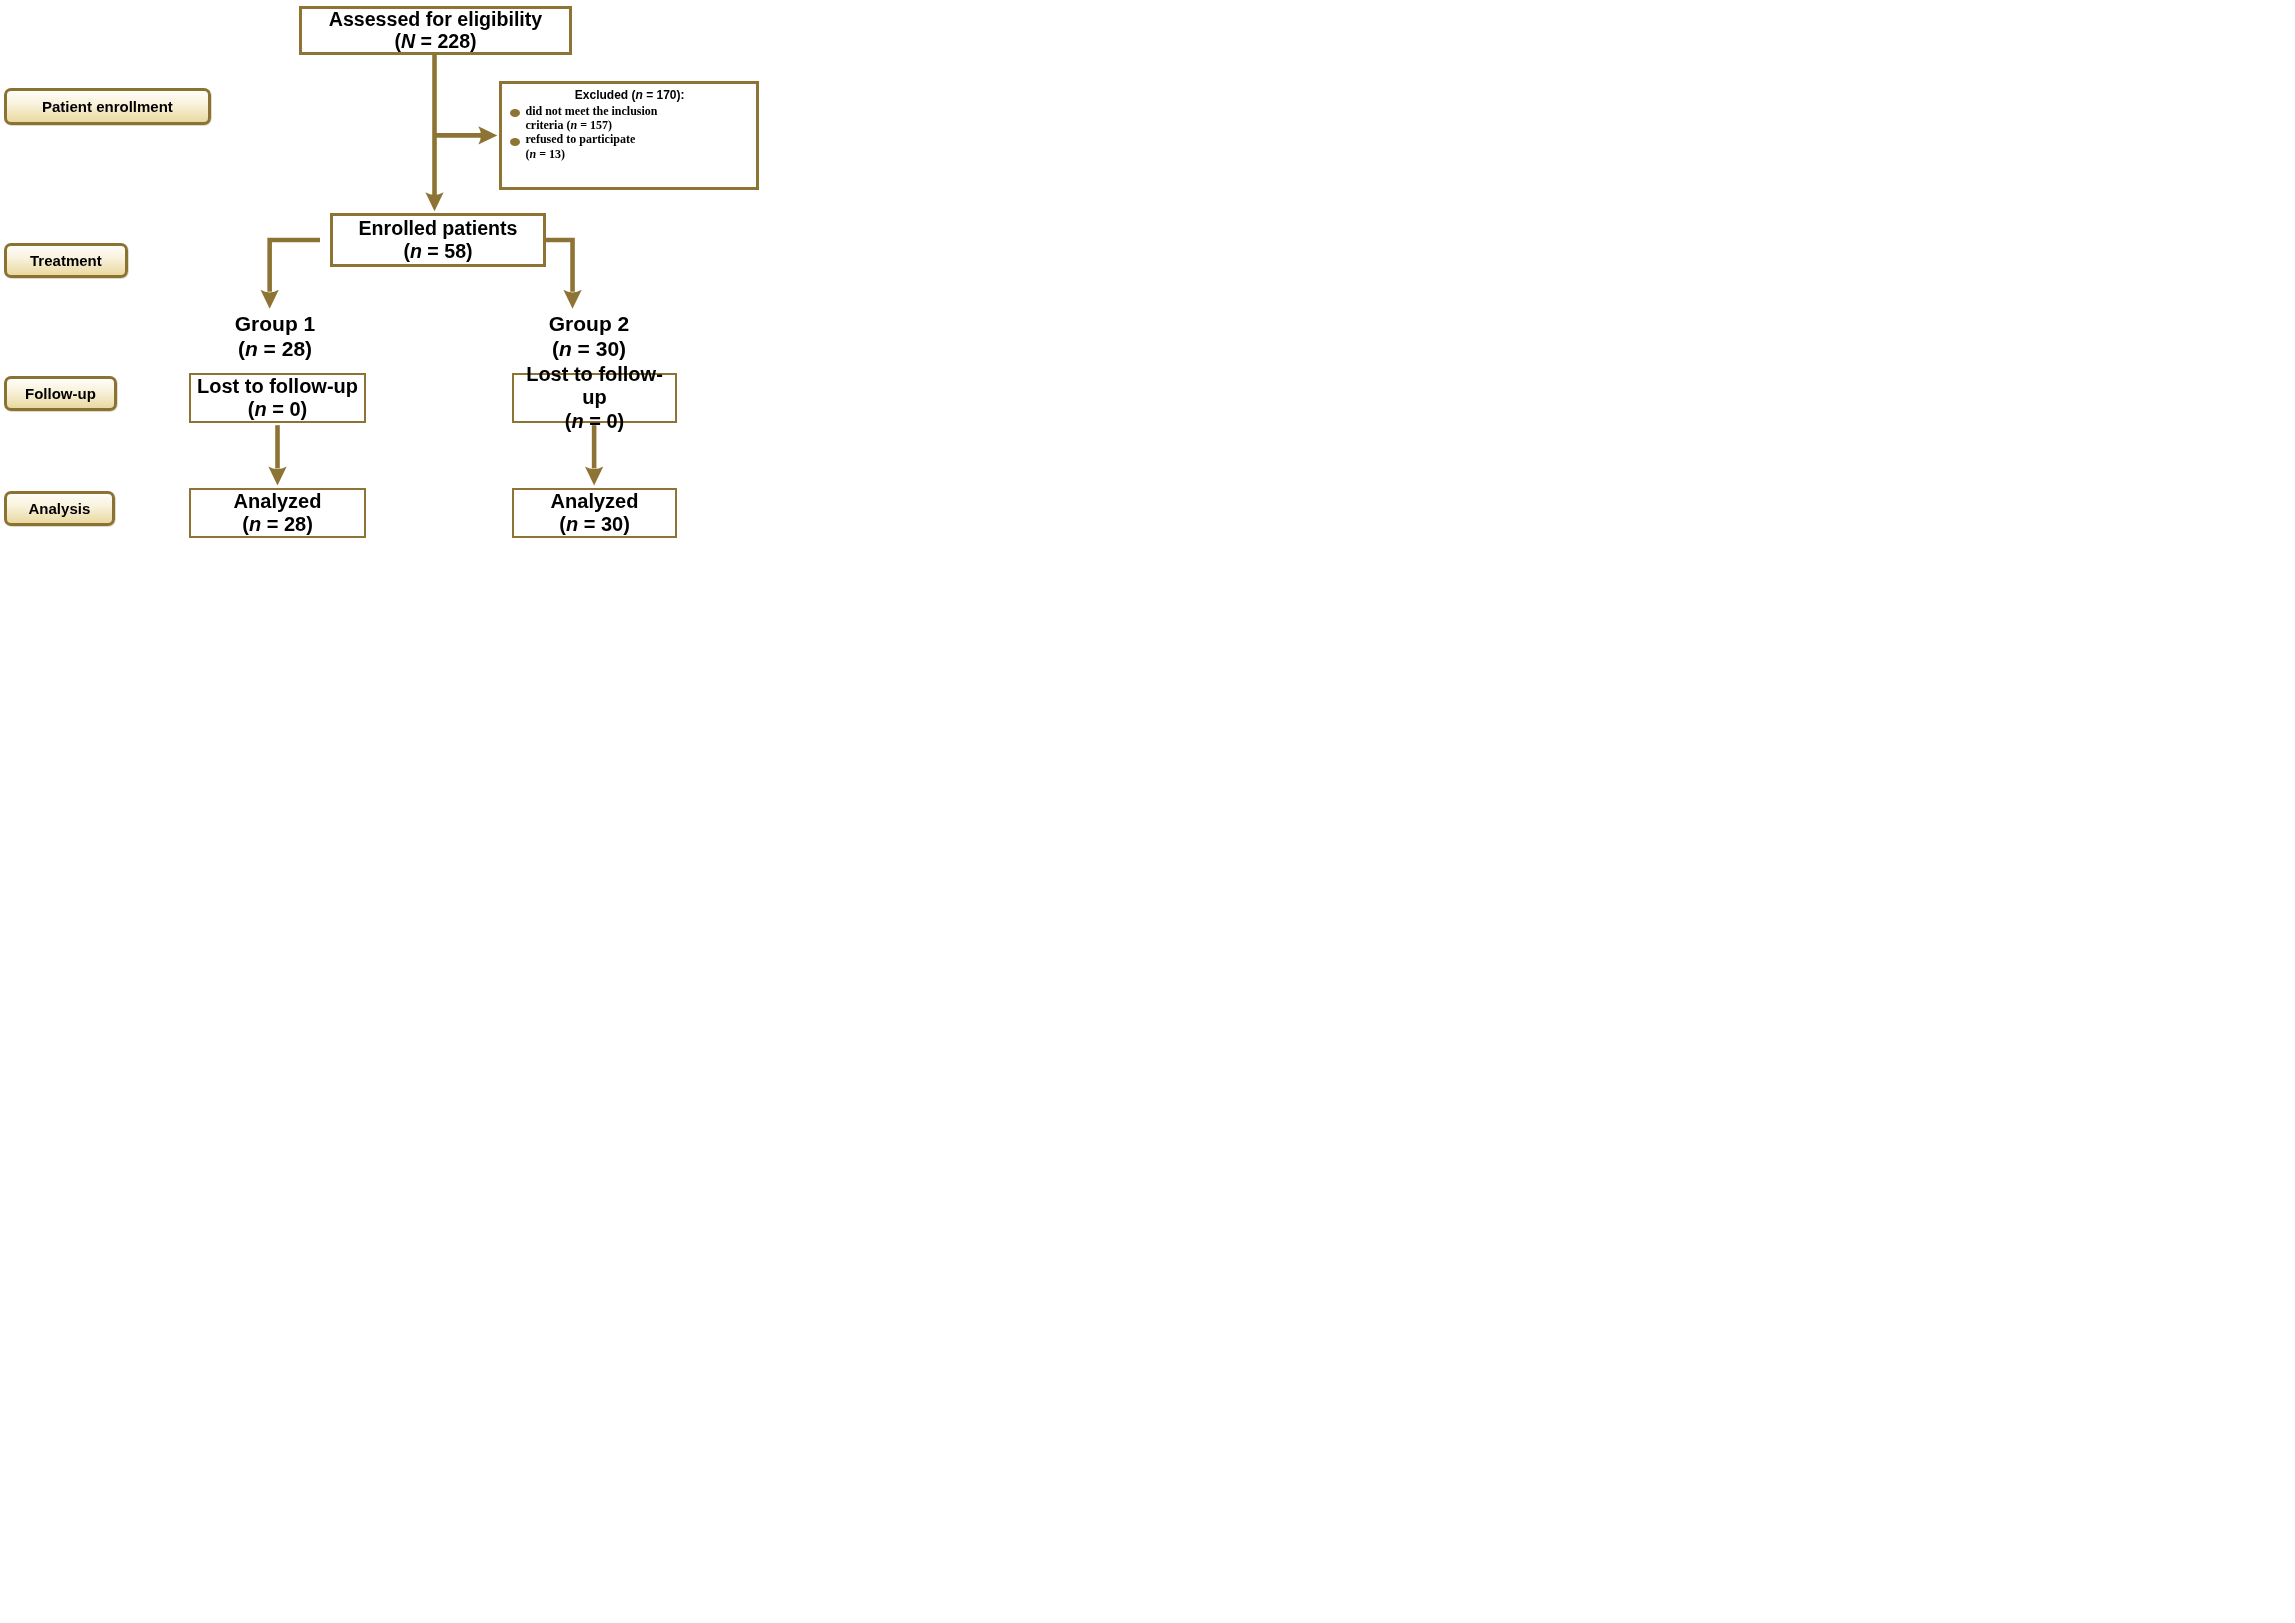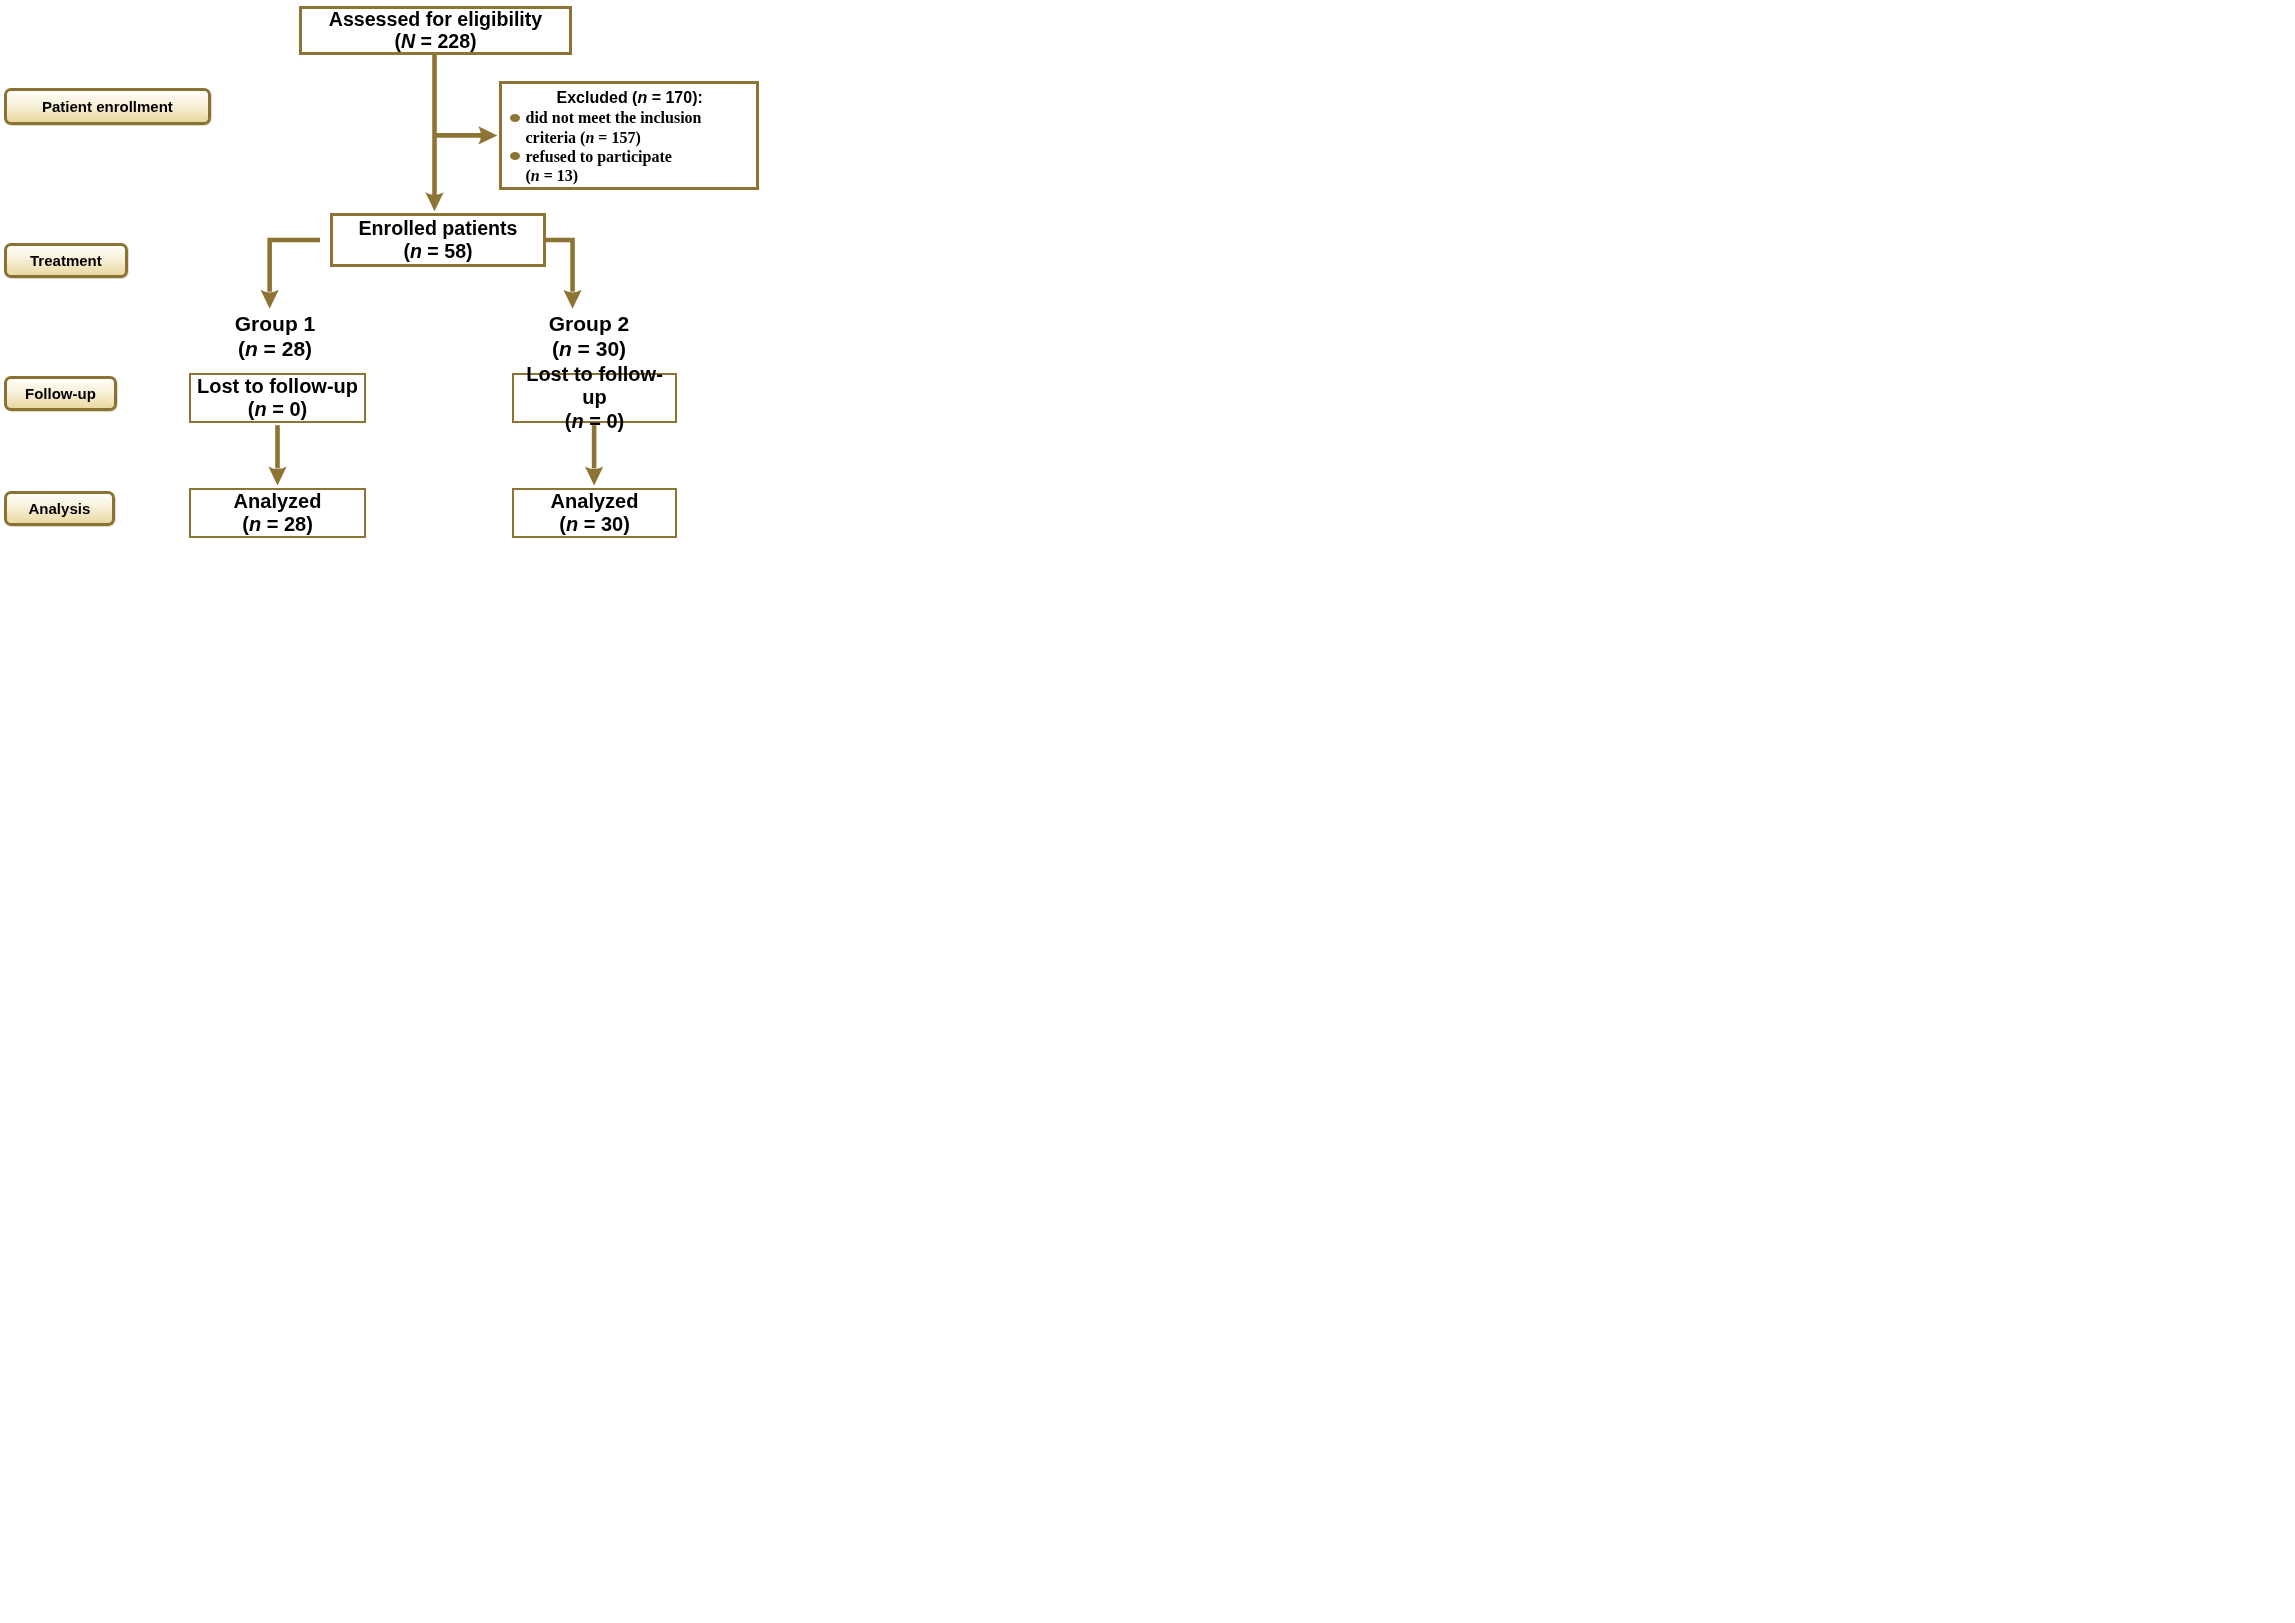--- a/index.html
+++ b/index.html
@@ -46,21 +46,21 @@
     position:absolute;
     text-align:center;
     font-size:21px;line-height:1.18;
   }
   #excluded-box{
     position:absolute;
     left:499px;top:81px;width:260px;height:109px;
     background:#fff;
     border:3.3px solid var(--line);
     box-sizing:border-box;
-    font-size:16px;line-height:1.2;
+    font-size:12px;line-height:1.2;
     padding:3.9px 5.2px 2.6px 6.5px;
   }
   #excluded-box .title{text-align:center;margin:0 0 1.3px 0;}
   .bullet-row{display:flex;align-items:flex-start;text-align:left;font-family:Liberation Serif, serif;}
   .dot{
     flex:0 0 auto;
     width:10.5px;height:8.5px;border-radius:50%;
     background:var(--line);
     margin:5.2px 5.2px 0 1.3px;
   }

